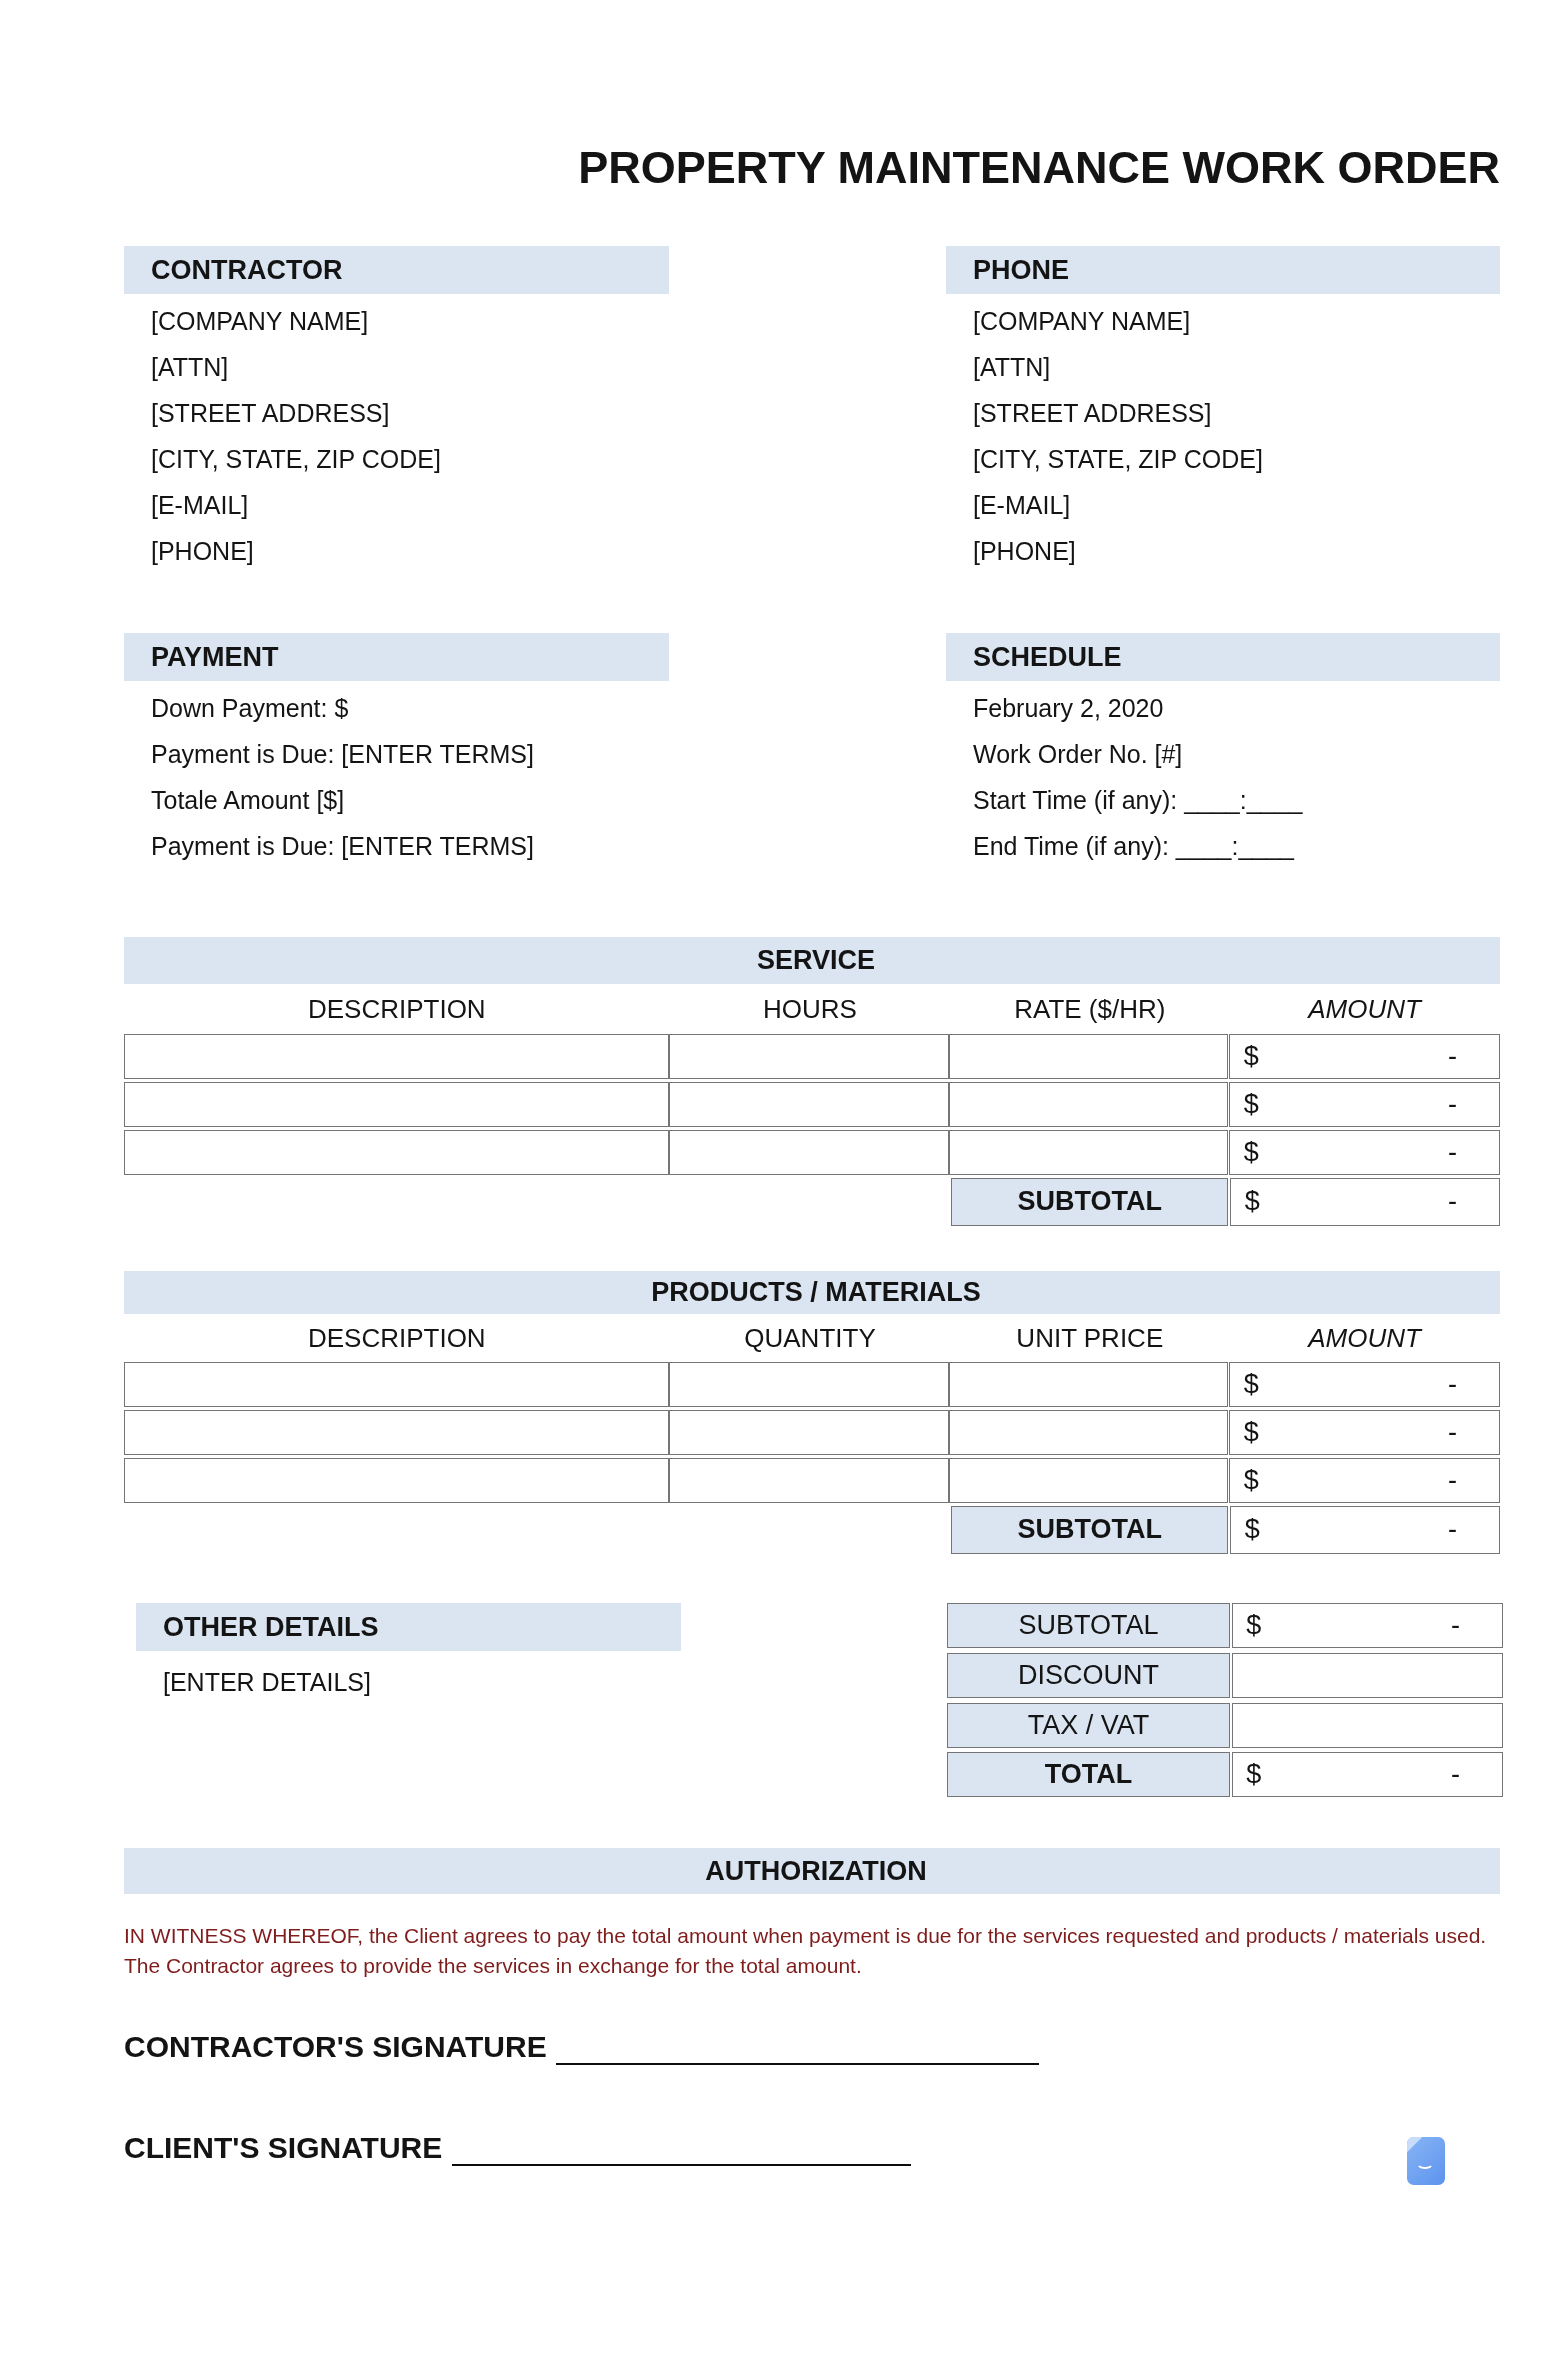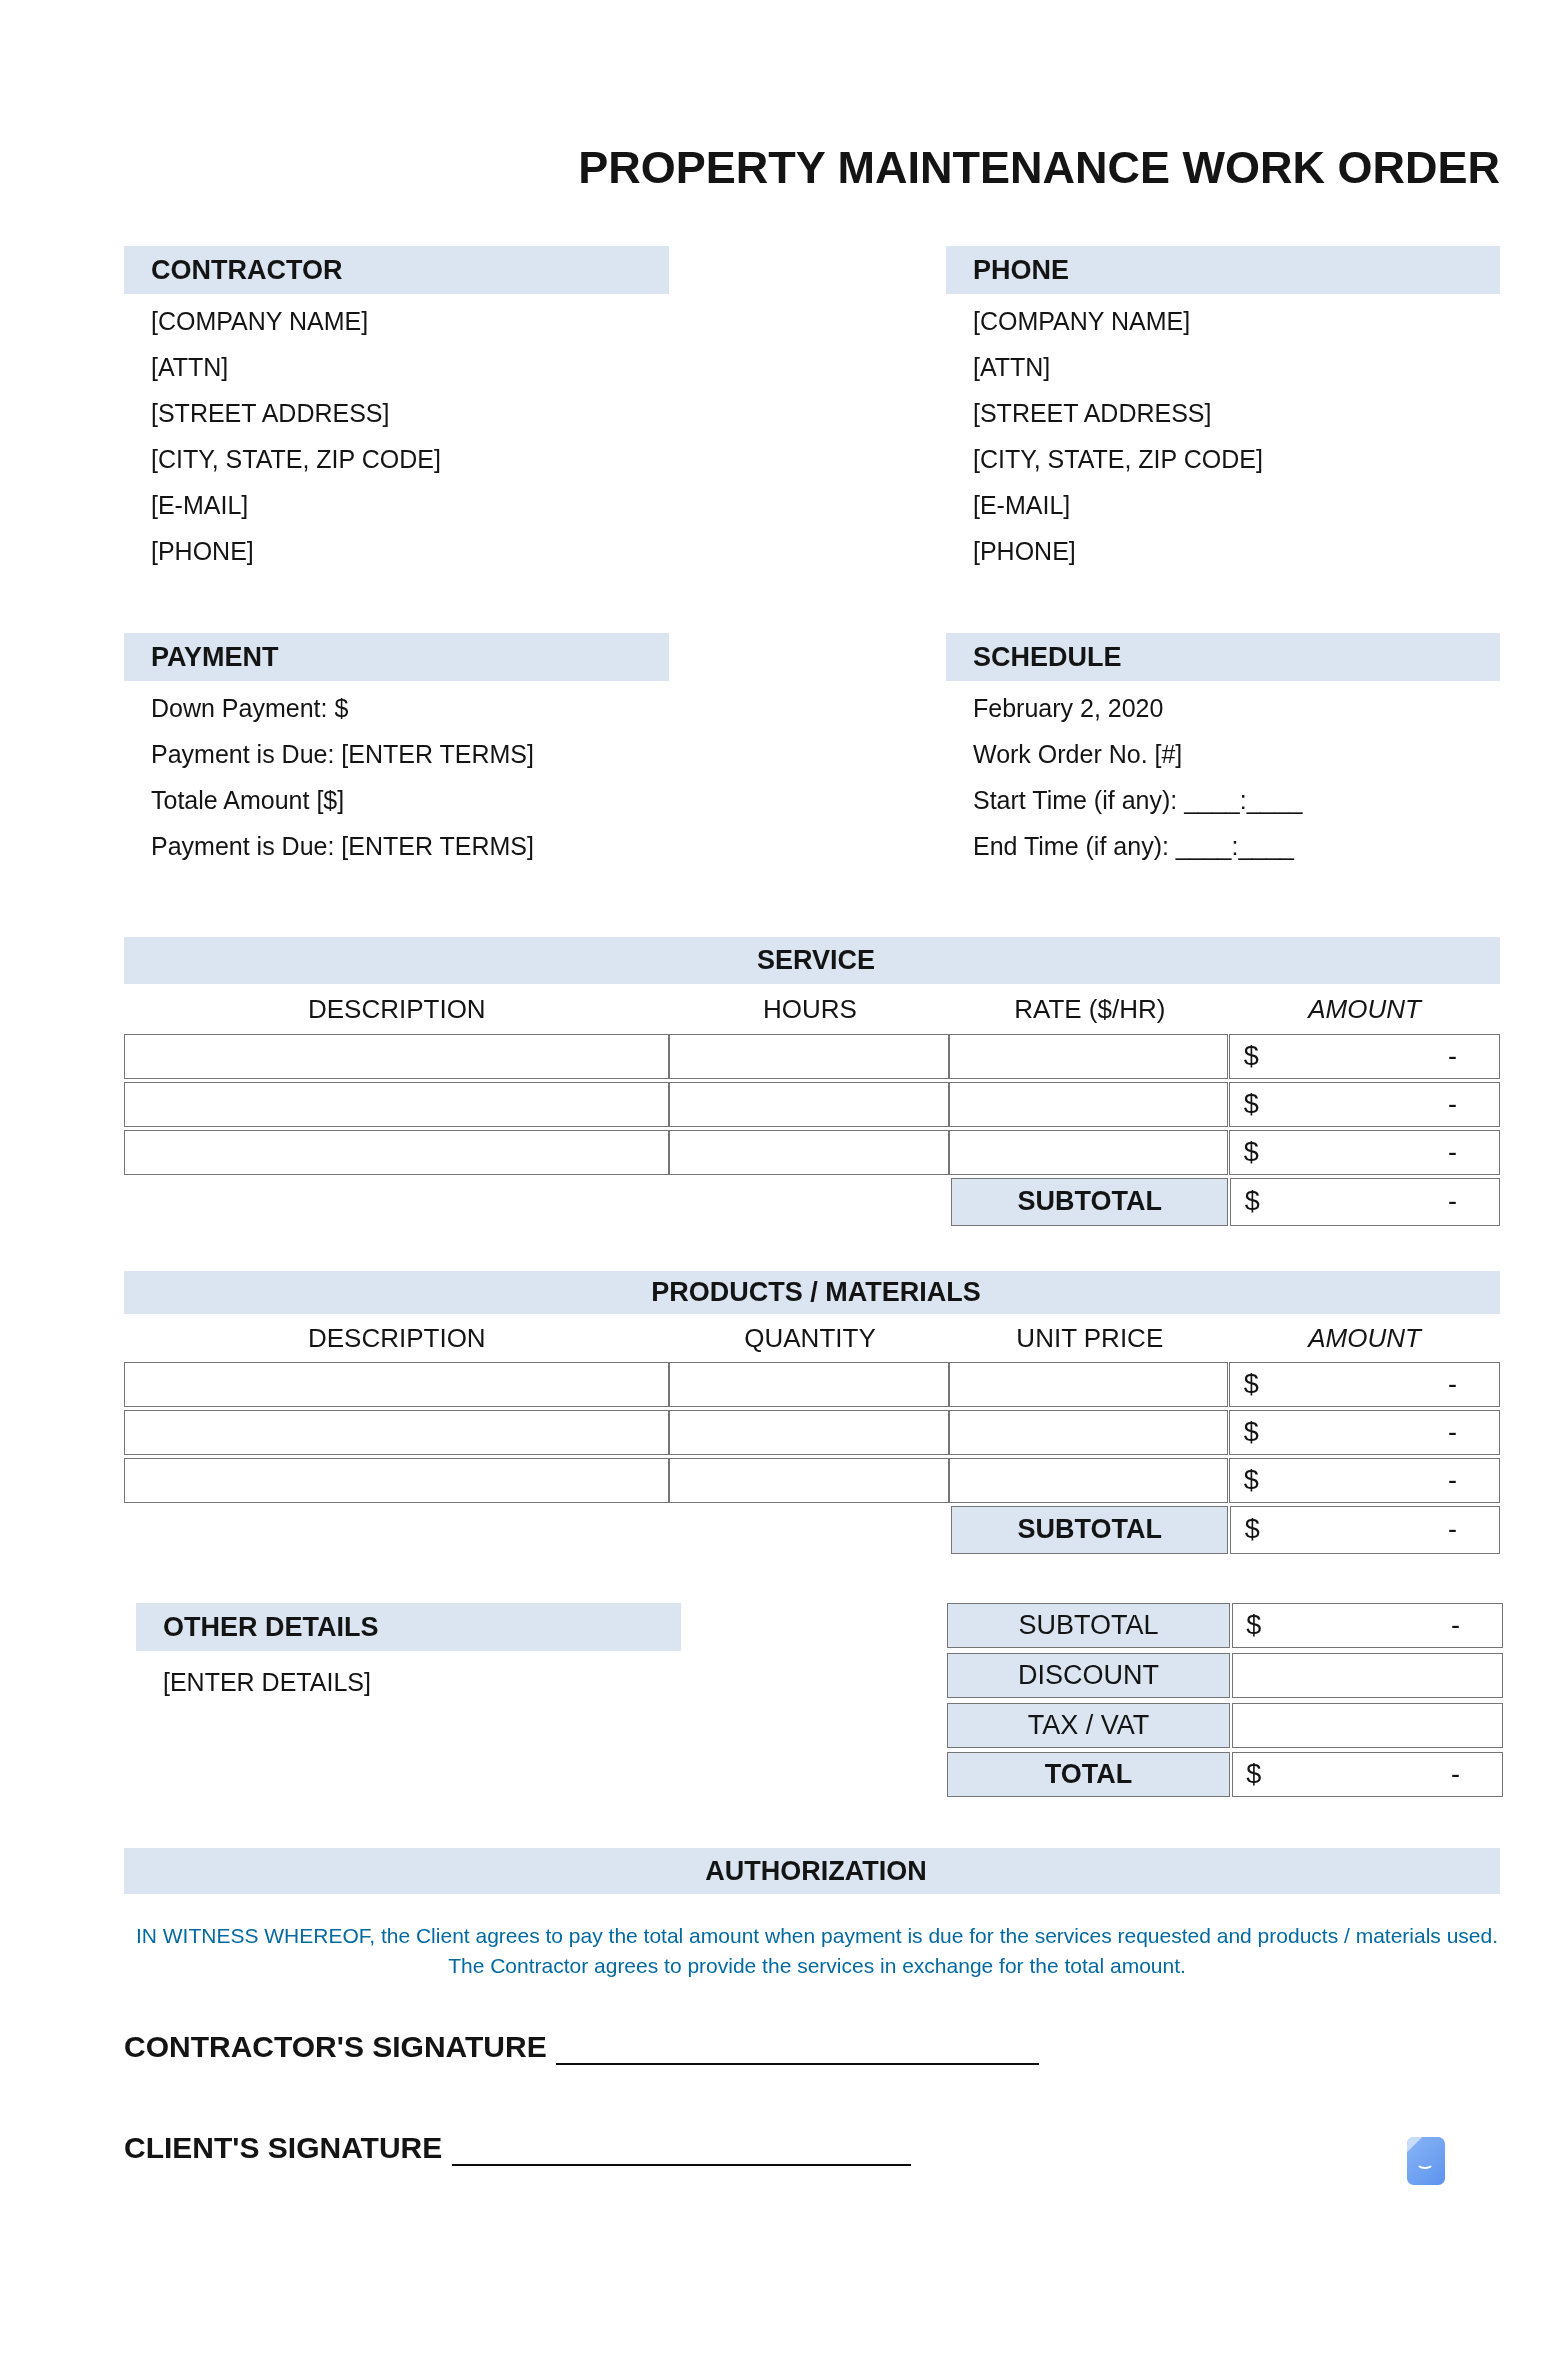--- a/index.html
+++ b/index.html
@@ -67,21 +67,21 @@
     background:var(--band-bg,#dbe5f1);
     width:283px;height:45px;
     display:flex;align-items:center;justify-content:center;
     font-size:27px;
   }
   .totlabel.bold{font-weight:700;}
   .totrow .c-amt{width:271px;height:45px;}
   
   .authtext{
     left:100px;top:1921px;width:1386px;
-    font-size:21px;line-height:30px;color:#0369a1;text-align:center;
+    font-size:21px;line-height:30px;color:#7f1d1d;
   }
   
   .sig{left:100px;font-size:30px;font-weight:700;white-space:nowrap;}
   .sigline{
     display:inline-block;border-bottom:2.9px solid #0d0d0d;
     vertical-align:-7.6px;margin-left:9.6px;
   }
   .sigline.w1{width:483px;}
   .sigline.w2{width:459px;}
   

